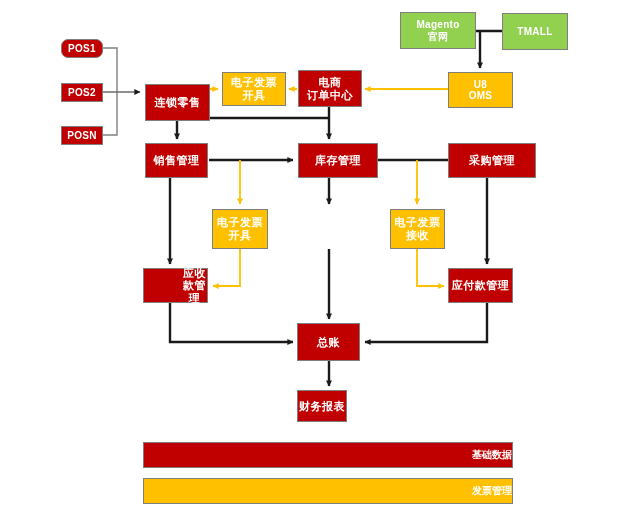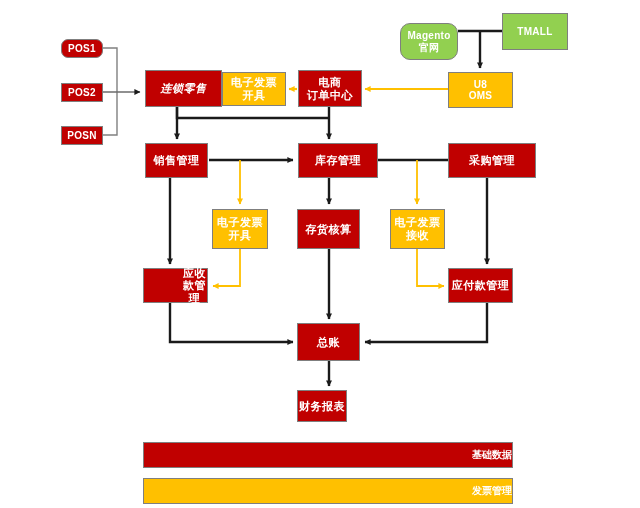--- a/index.html
+++ b/index.html
@@ -161,35 +161,35 @@
   </div>
 
   <div class="node node-red en" style="left:61px; top:83px; width:42px; height:19px;text-align:right;">
     <span>POS2</span>
   </div>
 
   <div class="node node-red en" style="left:61px; top:126px; width:42px; height:19px;">
     <span>POSN</span>
   </div>
 
-  <div class="node node-red cn" style="left:145px; top:70px; width:77px; height:37px;font-style:italic;">
+  <div class="node node-red cn" style="left:145px; top:84px; width:65px; height:37px;">
     <span>连锁零售</span>
   </div>
 
   <div class="node node-yellow cn n-line2" style="left:222px; top:72px; width:64px; height:34px;">
     <span>电子发票
 开具</span>
   </div>
 
   <div class="node node-red cn n-line2" style="left:298px; top:70px; width:64px; height:37px;">
     <span>电商
 订单中心</span>
   </div>
 
-  <div class="node node-green en n-line2" style="left:400px; top:23px; width:58px; height:37px;border-radius:10px;">
+  <div class="node node-green en n-line2" style="left:400px; top:12px; width:76px; height:37px;">
     <span>Magento
 官网</span>
   </div>
 
   <div class="node node-green en" style="left:502px; top:13px; width:66px; height:37px;">
     <span>TMALL</span>
   </div>
 
   <div class="node node-yellow en n-line2" style="left:448px; top:72px; width:65px; height:36px;">
     <span>U8
@@ -206,23 +206,20 @@
 
   <div class="node node-red cn" style="left:448px; top:143px; width:88px; height:35px;">
     <span>采购管理</span>
   </div>
 
   <div class="node node-yellow cn n-line2" style="left:212px; top:209px; width:56px; height:40px;">
     <span>电子发票
 开具</span>
   </div>
 
-  <div class="node node-red cn" style="left:297px; top:209px; width:63px; height:40px;">
-    <span>存货核算</span>
-  </div>
 
   <div class="node node-yellow cn n-line2" style="left:390px; top:209px; width:55px; height:40px;">
     <span>电子发票
 接收</span>
   </div>
 
   <div class="node node-red cn" style="left:143px; top:268px; width:65px; height:35px;padding-left:38px;">
     <span>应收款管理</span>
   </div>
 

